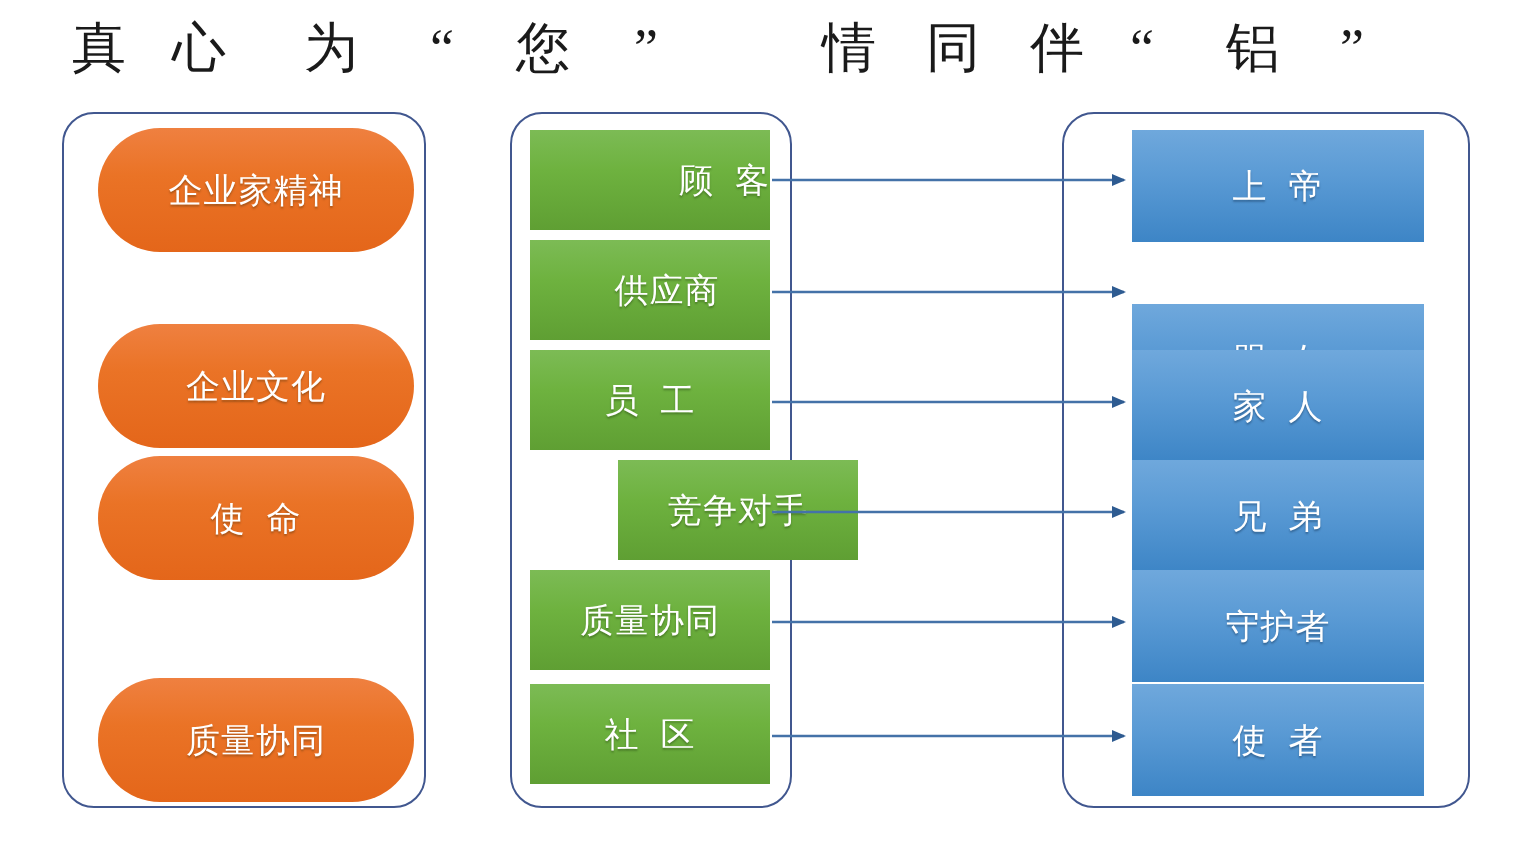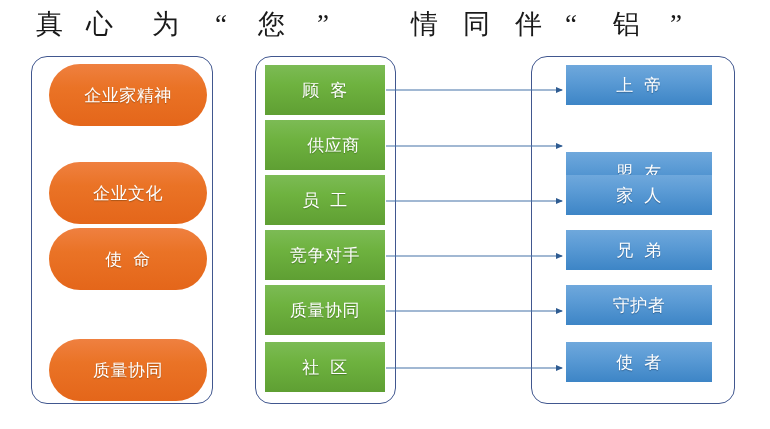--- a/index.html
+++ b/index.html
@@ -70,21 +70,21 @@
     left: 265px;
     width: 120px;
     height: 50px;
     font-size: 17px;
     background: linear-gradient(to bottom, #7cbb55 0%, #6eb23f 40%, #5f9f33 100%);
     text-shadow: 0 1px 1px rgba(40,70,20,0.45);
   }
   .chip-blue {
     left: 566px;
     width: 146px;
-    height: 40px;
+    height: 56px;
     font-size: 17px;
     background: linear-gradient(to bottom, #6fa8dc 0%, #5b9bd5 40%, #3d85c6 100%);
     text-shadow: 0 1px 1px rgba(20,50,85,0.45);
   }
 
   
   #connectors {
     position: absolute;
     left: 0;
     top: 0;
@@ -115,24 +115,24 @@
 <div class="container-box" id="container-middle"></div>
 <div class="container-box" id="container-right"></div>
 
 <div id="chips-left">
     <div class="chip chip-orange" style="top: 64px;"><span>企业家精神</span></div>
     <div class="chip chip-orange" style="top: 162px;"><span>企业文化</span></div>
     <div class="chip chip-orange" style="top: 228px;"><span>使  命</span></div>
     <div class="chip chip-orange" style="top: 339px;"><span>质量协同</span></div>
   </div>
 <div id="chips-middle">
-    <div class="chip chip-green" style="top: 65px;"><span>顾  客</span></div>
+    <div class="chip chip-green" style="top: 65px; justify-content: flex-end;"><span>顾  客</span></div>
     <div class="chip chip-green" style="top: 120px; padding-left: 17px;"><span>供应商</span></div>
     <div class="chip chip-green" style="top: 175px;"><span>员  工</span></div>
-    <div class="chip chip-green" style="top: 230px;"><span>竞争对手</span></div>
+    <div class="chip chip-green" style="top: 230px; margin-left: 44px;"><span>竞争对手</span></div>
     <div class="chip chip-green" style="top: 285px;"><span>质量协同</span></div>
     <div class="chip chip-green" style="top: 342px;"><span>社  区</span></div>
   </div>
 <div id="chips-right">
     <div class="chip chip-blue" style="top: 65px;"><span>上  帝</span></div>
     <div class="chip chip-blue" style="top: 120px; margin-top: 32px;"><span>盟  友</span></div>
     <div class="chip chip-blue" style="top: 175px;"><span>家  人</span></div>
     <div class="chip chip-blue" style="top: 230px;"><span>兄  弟</span></div>
     <div class="chip chip-blue" style="top: 285px;"><span>守护者</span></div>
     <div class="chip chip-blue" style="top: 342px;"><span>使  者</span></div>

